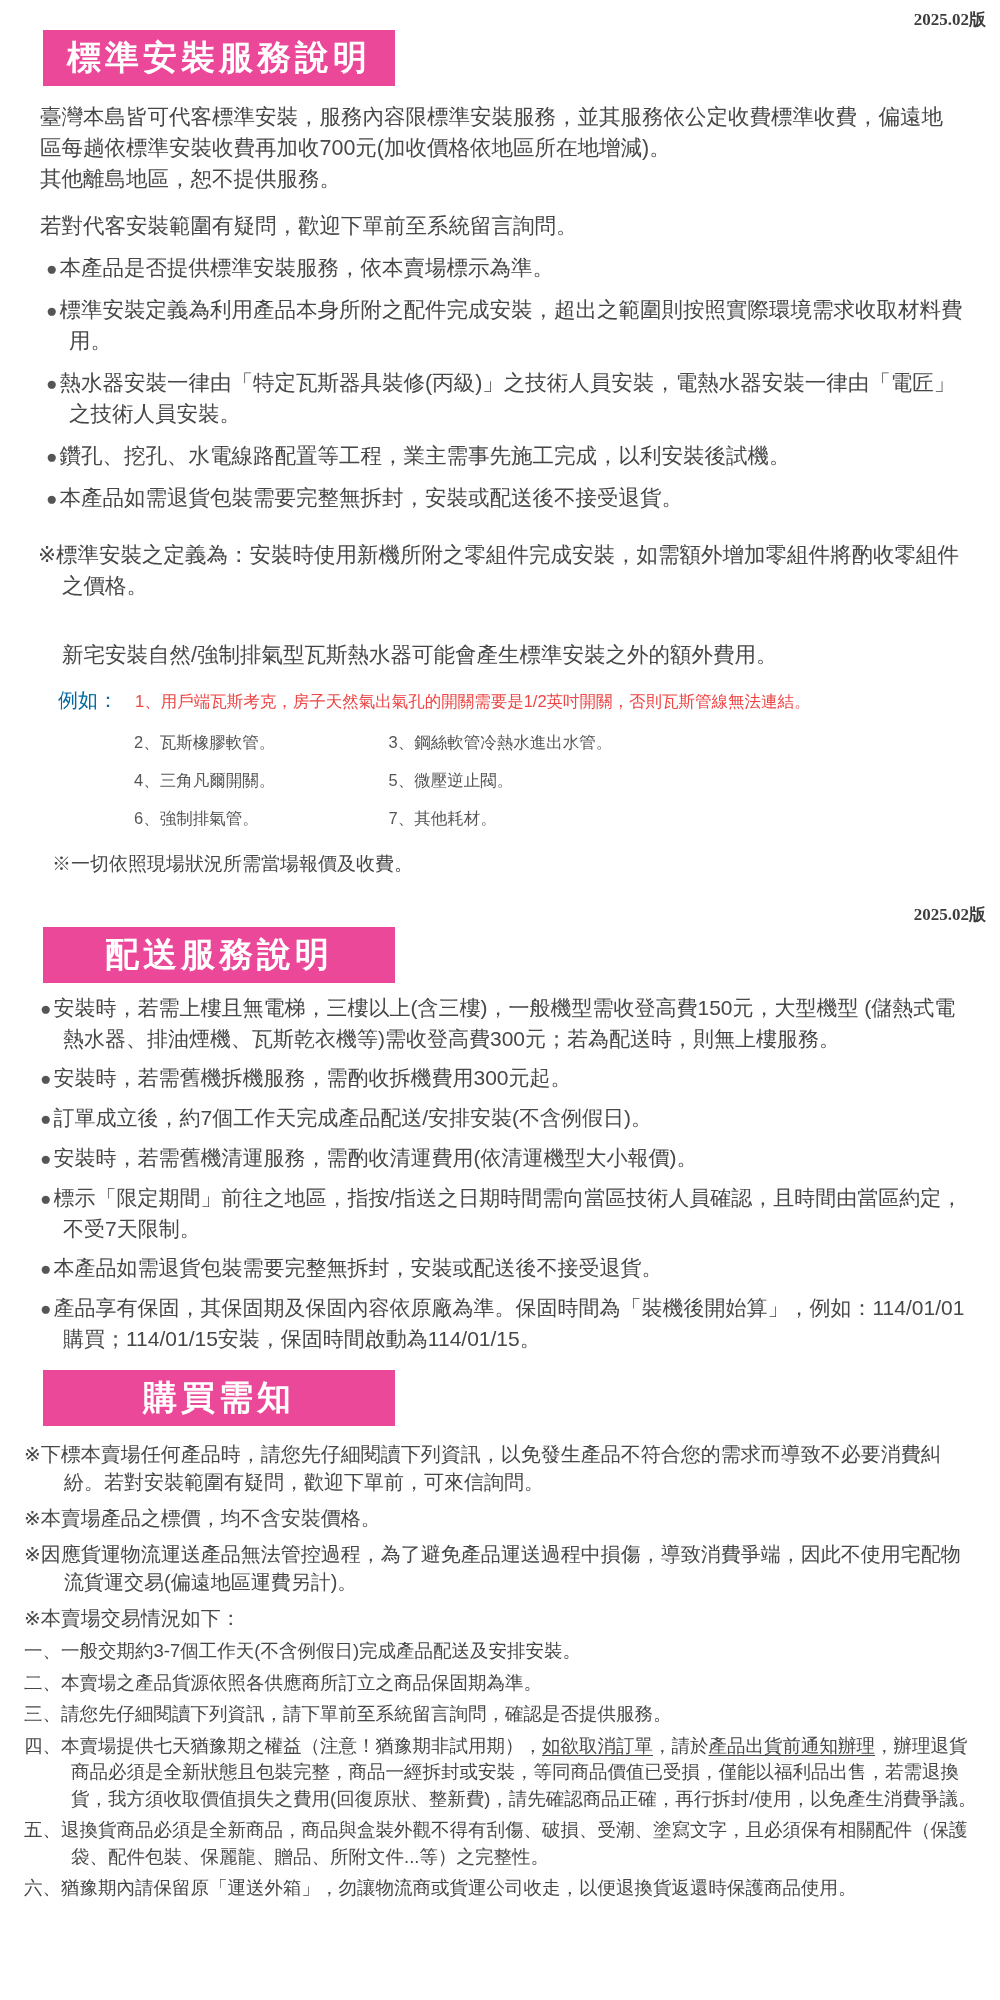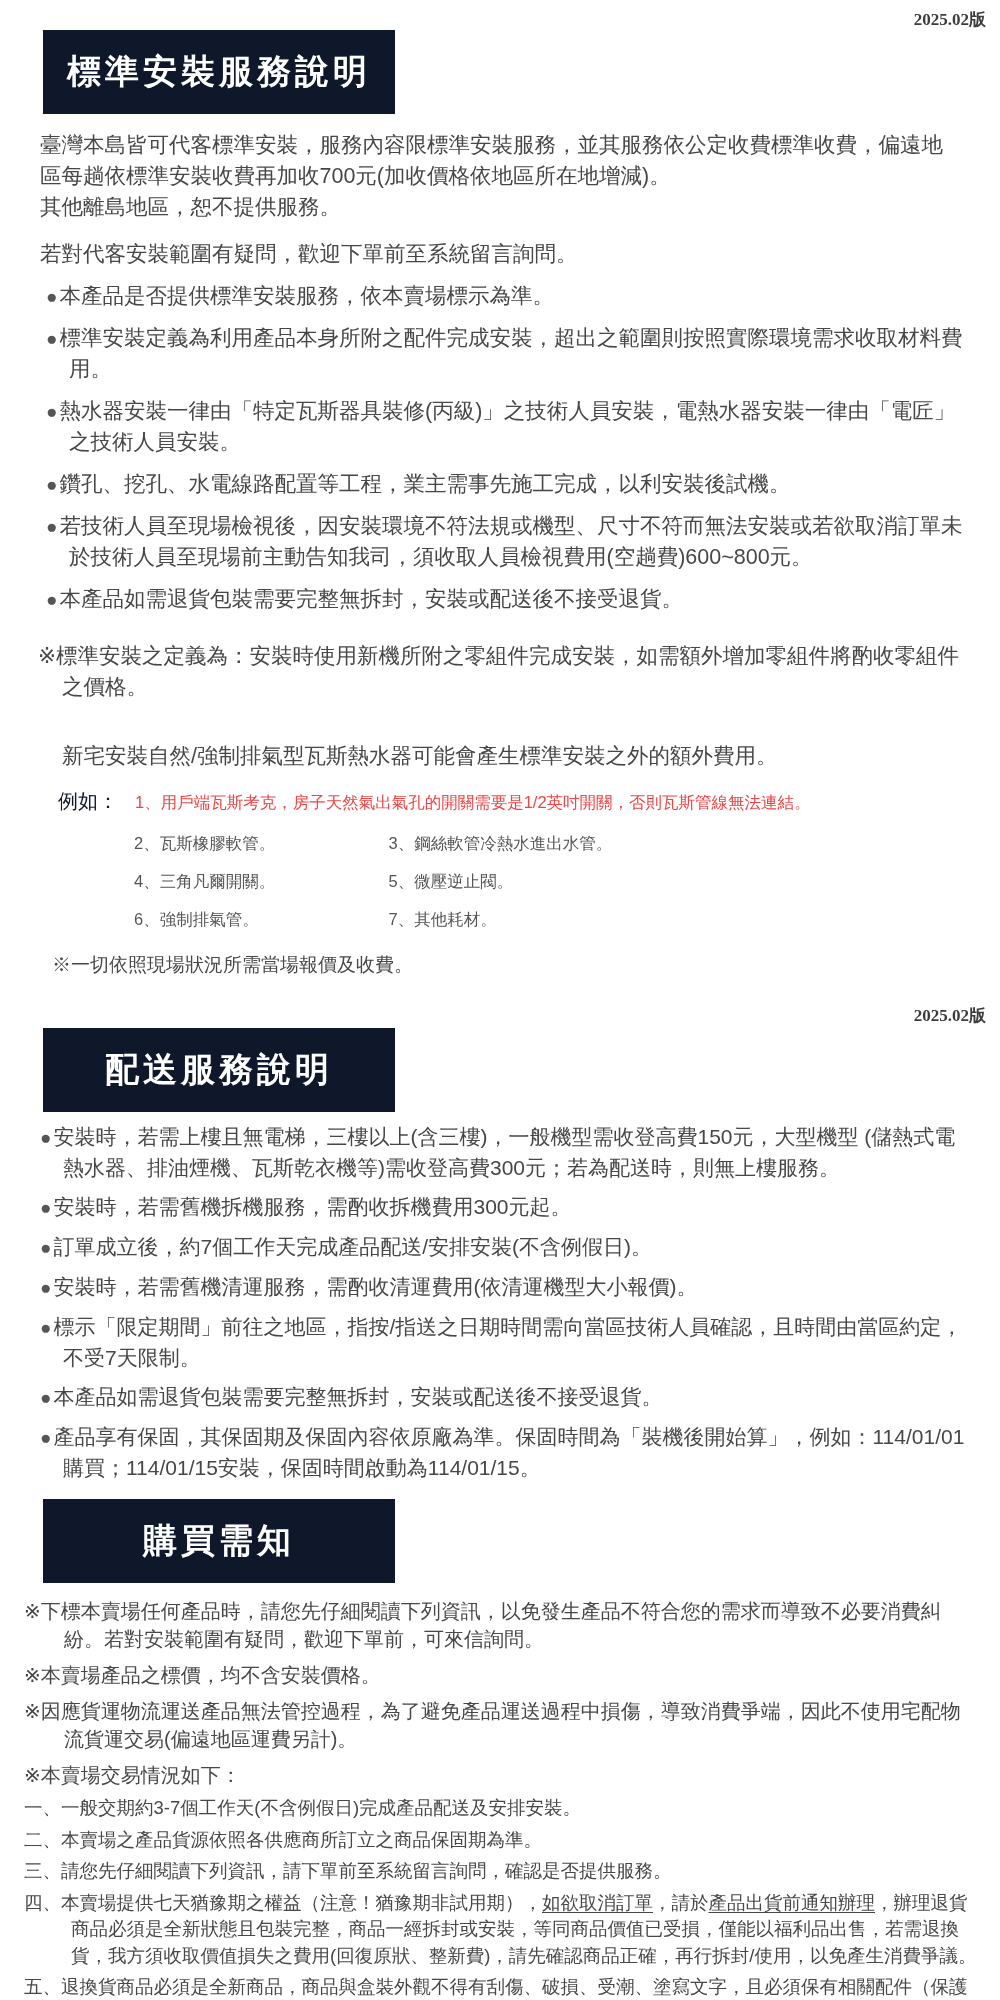--- a/index.html
+++ b/index.html
@@ -21,23 +21,23 @@
     font-family: "Liberation Serif", "DejaVu Serif", serif;
     font-weight: bold;
     font-size: 17px;
     color: #3c3c3c;
     line-height: 20px;
   }
 
   
   .banner {
     width: 352px;
-    height: 84px;
+    height: 56px;
     margin-left: 43px;
-    background: #0f172a;
+    background: #ec4899;
     color: #ffffff;
     display: flex;
     align-items: center;
     justify-content: center;
     font-size: 34px;
     font-weight: bold;
     letter-spacing: 4px;
   }
 
   
@@ -59,21 +59,21 @@
     margin: 26px 30px 0 38px;
     padding-left: 24px;
     text-indent: -24px;
     font-size: 21.5px;
     line-height: 31px;
   }
   .remark2 { margin: 38px 30px 0 62px; font-size: 21.5px; line-height: 31px; }
 
   .example { margin: 14px 0 0 58px; }
   .example-head { display: flex; align-items: baseline; }
-  .example-label { font-size: 20px; color: #0f172a; flex: 0 0 auto; }
+  .example-label { font-size: 20px; color: #0369a1; flex: 0 0 auto; }
   .example-first { font-size: 16.5px; line-height: 25px; margin-left: 17px; color: #ef4444; }
   .example-row { margin: 14px 0 0 76px; font-size: 16.5px; line-height: 24px; color: #555555; }
   .example-col1 { display: inline-block; width: 250px; }
   .example-col2 { display: inline-block; text-align: center; }
   .remark3 {
     margin: 18px 30px 0 52px;
     font-size: 19px;
     line-height: 31px;
     font-family: Liberation Serif, serif;
   }
@@ -118,21 +118,20 @@
         <div>臺灣本島皆可代客標準安裝，服務內容限標準安裝服務，並其服務依公定收費標準收費，偏遠地區每趟依標準安裝收費再加收700元(加收價格依地區所在地增減)。</div>
         <div>其他離島地區，恕不提供服務。</div>
       </div>
       <div class="note-line">若對代客安裝範圍有疑問，歡迎下單前至系統留言詢問。</div>
 
       <ul class="dotlist">
         <li><span class="dot">●</span><span>本產品是否提供標準安裝服務，依本賣場標示為準。</span></li>
         <li><span class="dot">●</span><span>標準安裝定義為利用產品本身所附之配件完成安裝，超出之範圍則按照實際環境需求收取材料費用。</span></li>
         <li><span class="dot">●</span><span>熱水器安裝一律由「特定瓦斯器具裝修(丙級)」之技術人員安裝，電熱水器安裝一律由「電匠」之技術人員安裝。</span></li>
         <li><span class="dot">●</span><span>鑽孔、挖孔、水電線路配置等工程，業主需事先施工完成，以利安裝後試機。</span></li>
-        <li><span class="dot">●</span><span>若技術人員至現場檢視後，因安裝環境不符法規或機型、尺寸不符而無法安裝或若欲取消訂單未於技術人員至現場前主動告知我司，須收取人員檢視費用(空趟費)600~800元。</span></li>
         <li><span class="dot">●</span><span>本產品如需退貨包裝需要完整無拆封，安裝或配送後不接受退貨。</span></li>
       </ul>
 
       <div class="remark">※標準安裝之定義為：安裝時使用新機所附之零組件完成安裝，如需額外增加零組件將酌收零組件之價格。</div>
       <div class="remark2">新宅安裝自然/強制排氣型瓦斯熱水器可能會產生標準安裝之外的額外費用。</div>
 
       <div class="example">
         <div class="example-head">
           <span class="example-label">例如：</span>
           <span class="example-first">1、用戶端瓦斯考克，房子天然氣出氣孔的開關需要是1/2英吋開關，否則瓦斯管線無法連結。</span>
@@ -179,16 +178,17 @@
       <div class="note3">※因應貨運物流運送產品無法管控過程，為了避免產品運送過程中損傷，導致消費爭端，因此不使用宅配物流貨運交易(偏遠地區運費另計)。</div>
       <div class="note3">※本賣場交易情況如下：</div>
     </div>
 
     <ol class="numlist">
       <li>一、一般交期約3-7個工作天(不含例假日)完成產品配送及安排安裝。</li>
       <li>二、本賣場之產品貨源依照各供應商所訂立之商品保固期為準。</li>
       <li>三、請您先仔細閱讀下列資訊，請下單前至系統留言詢問，確認是否提供服務。</li>
       <li><span>四、本賣場提供七天猶豫期之權益（注意！猶豫期非試用期），</span><span class="u">如欲取消訂單</span><span>，請於</span><span class="u">產品出貨前通知辦理</span><span>，辦理退貨商品必須是全新狀態且包裝完整，商品一經拆封或安裝，等同商品價值已受損，僅能以福利品出售，若需退換貨，我方須收取價值損失之費用(回復原狀、整新費)，請先確認商品正確，再行拆封/使用，以免產生消費爭議。</span></li>
       <li>五、退換貨商品必須是全新商品，商品與盒裝外觀不得有刮傷、破損、受潮、塗寫文字，且必須保有相關配件（保護袋、配件包裝、保麗龍、贈品、所附文件...等）之完整性。</li>
+      <li>六、猶豫期內請保留原「運送外箱」，勿讓物流商或貨運公司收走，以便退換貨返還時保護商品使用。</li>
     </ol>
   </section>
 
 </div>
 
 </body></html>

